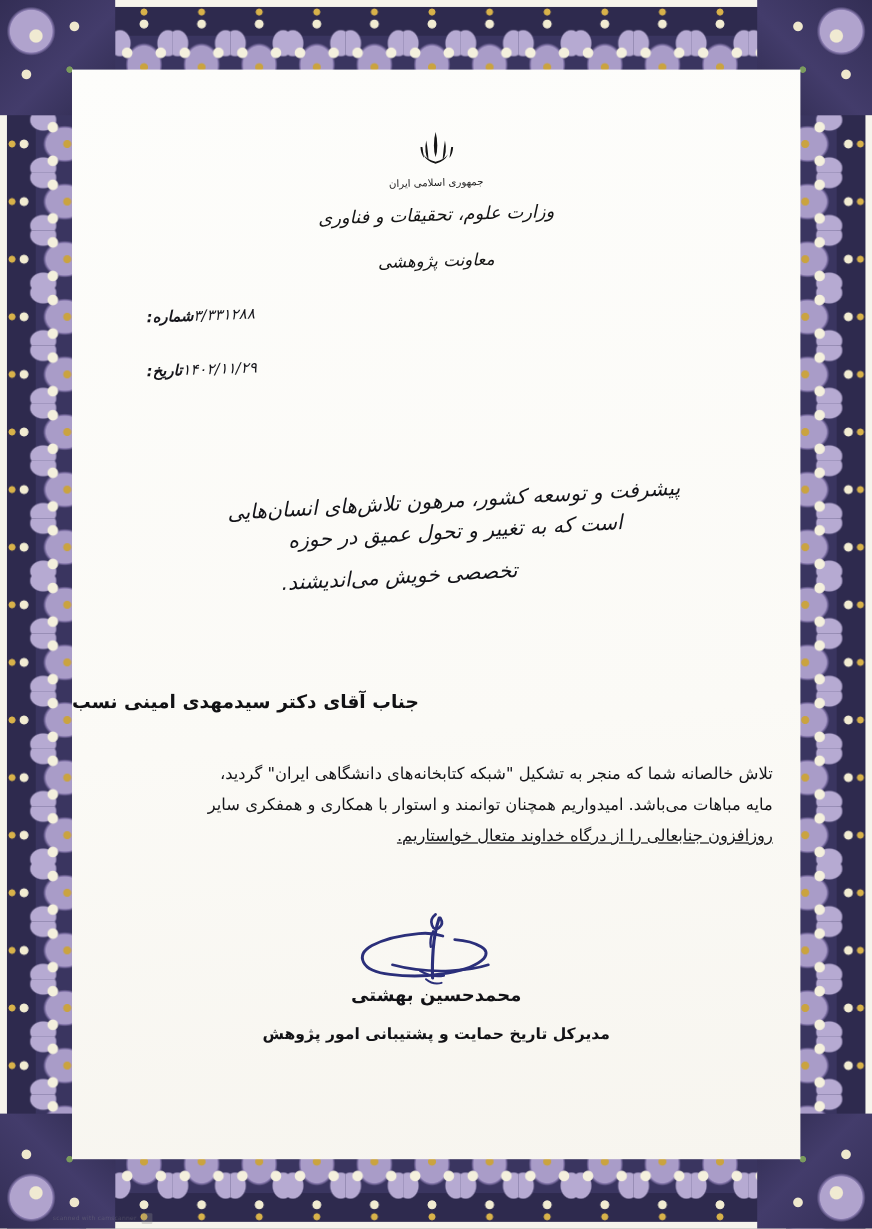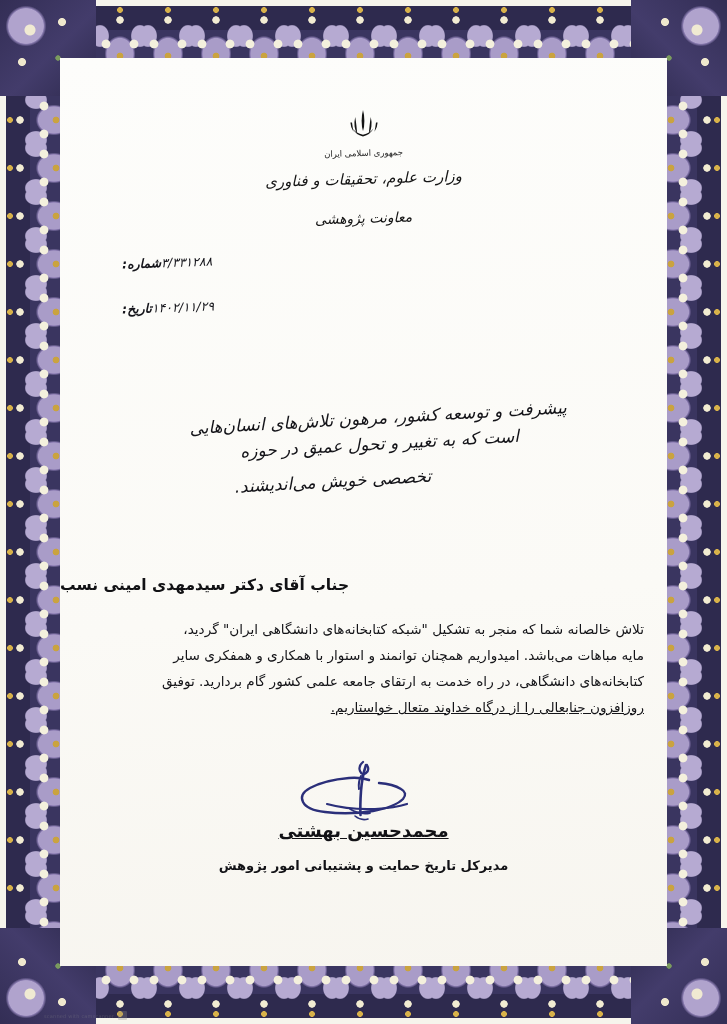--- a/index.html
+++ b/index.html
@@ -213,39 +213,38 @@
     left: 152px;
     width: 432px;
     top: 558px;
     color: #141418;
     font-size: 13.6px;
     line-height: 26px;
     text-align: justify;
     direction: rtl;
   }
   .body-line { white-space: nowrap; }
-  .body-line.first { text-indent: 0; }
+  .body-line.first { text-indent: 0; margin-top: 16px; }
   .body-line.last { text-align: right; text-decoration: underline; }
 
   
   .sign-zone {
     position: absolute;
     left: 0; right: 0;
     top: 698px;
     text-align: center;
   }
   .sign-mark { display: block; margin: 0 auto; }
   .signer-name {
     margin-top: -14px;
-    font-size: 18px;
+    font-size: 15px;
     font-weight: 700;
     color: #121216;
     position: relative;
     z-index: 2;
-    text-decoration: underline;
   }
   .signer-title {
     margin-top: 17px;
     font-size: 13px;
     font-weight: 700;
     color: #121216;
   }
 
   
   .wm-bottom {
@@ -318,21 +317,20 @@
     <div class="quote">
       <div class="quote-line l1">پیشرفت و توسعه کشور، مرهون تلاش‌های انسان‌هایی است که به تغییر و تحول عمیق در حوزه</div>
       <div class="quote-line l2">تخصصی خویش می‌اندیشند.</div>
     </div>
 
     <div class="salutation">جناب آقای دکتر سیدمهدی امینی نسب</div>
 
     <div class="body-block">
       <div class="body-line first">تلاش خالصانه شما که منجر به تشکیل "شبکه کتابخانه‌های دانشگاهی ایران" گردید،</div>
       <div class="body-line">مایه مباهات می‌باشد. امیدواریم همچنان توانمند و استوار با همکاری و همفکری سایر</div>
-      <div class="body-line">کتابخانه‌های دانشگاهی، در راه خدمت به ارتقای جامعه علمی کشور گام بردارید. توفیق</div>
       <div class="body-line last">روزافزون جنابعالی را از درگاه خداوند متعال خواستاریم.</div>
     </div>
 
     <div class="sign-zone">
       <svg class="sign-mark" width="150" height="78" viewBox="0 0 150 78">
         <g fill="none" stroke="#2b2f7a" stroke-linecap="round" stroke-linejoin="round">
           <path d="M74 6 q-5 4 -3 9 2 5 6 2 4 -3 1 -8" stroke-width="2.2"></path>
           <path d="M77 9 q-4 12 -5 26 -1 14 -0.5 24" stroke-width="2.6"></path>
           <path d="M72 20 q-3 6 -2 13" stroke-width="2"></path>
           <path d="M80 24 q-9 -3 -20 -2 -24 2 -39 10 -11 6 -7 14 4 8 22 10 24 3 48 -1 22 -4 30 -12 5 -6 -2 -10 -8 -5 -22 -6" stroke-width="2.4"></path>

